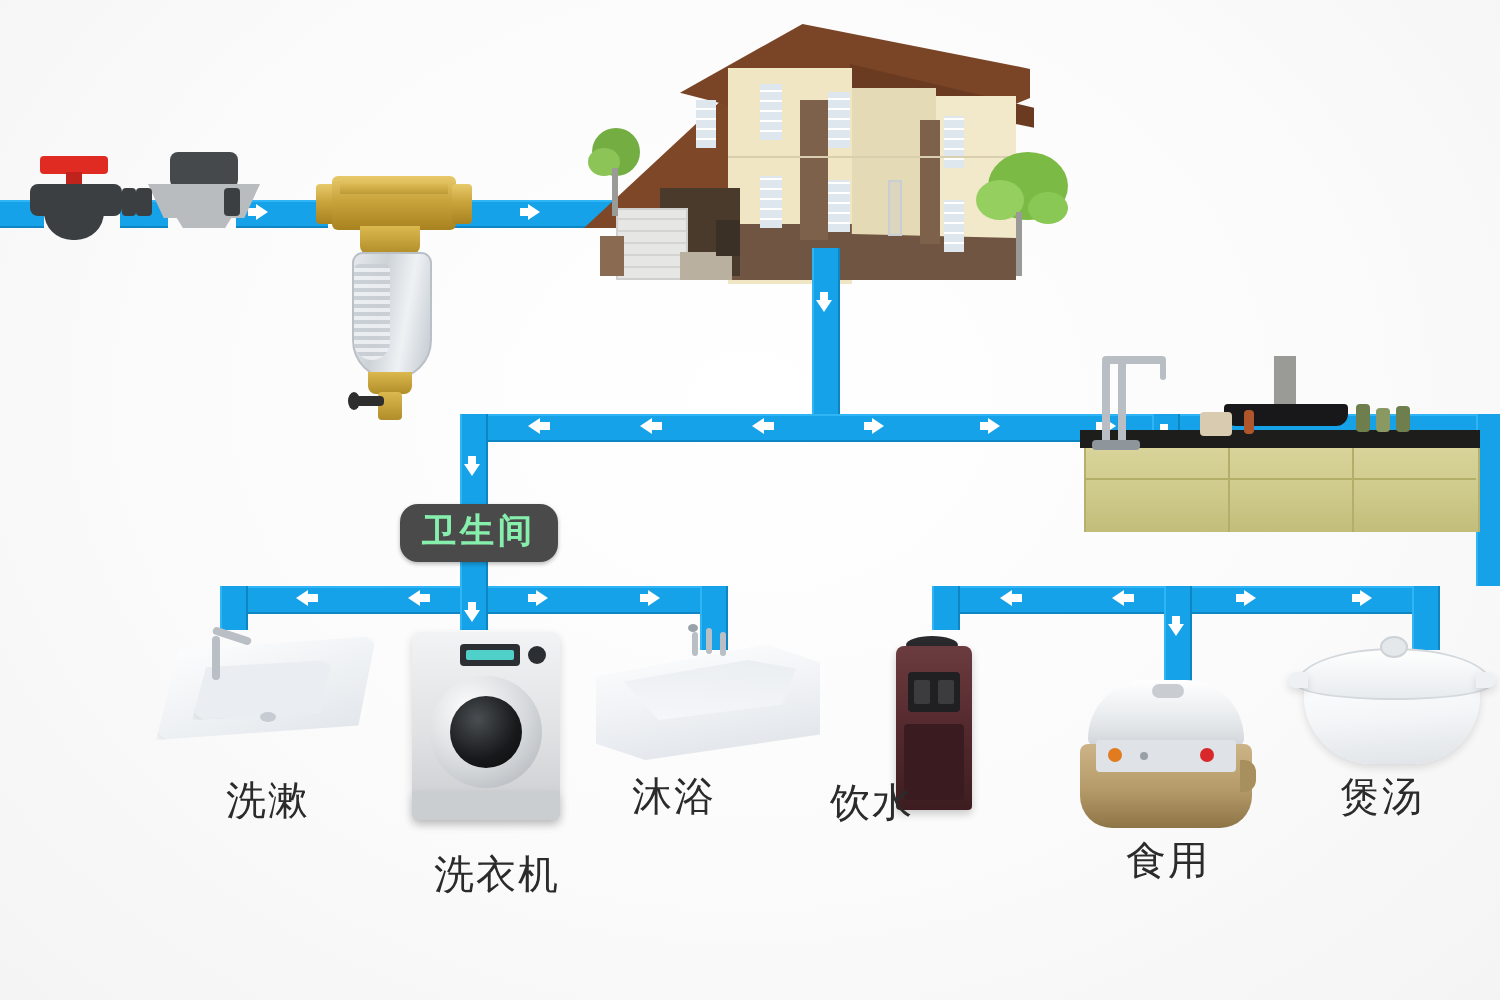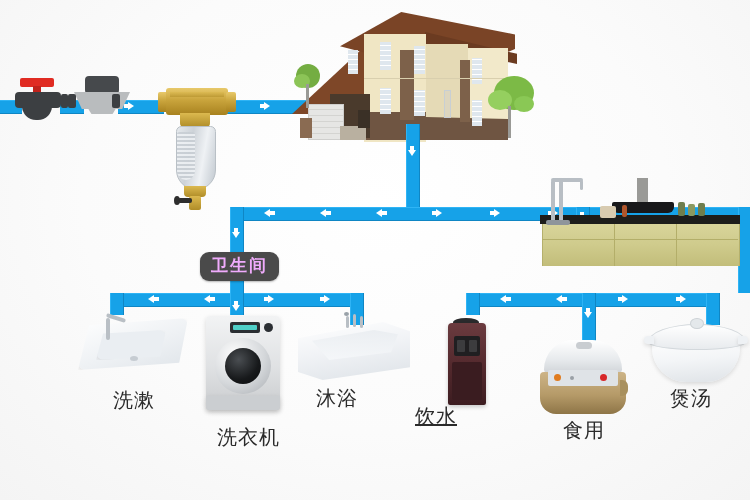--- a/index.html
+++ b/index.html
@@ -25,21 +25,21 @@
   .arwtail{position:absolute;background:#fff;}
 
   
   .tagblue{
     position:absolute;background:#22a7ec;color:#fff;
     font-size:21px;font-weight:bold;letter-spacing:1px;
     padding:3px 7px 5px 7px;line-height:1;
     text-shadow:0 1px 0 rgba(0,0,0,.15);
   }
   .tagdark{
-    position:absolute;background:#4a4a4a;color:#f0abfc;
+    position:absolute;background:#4a4a4a;color:#86efac;
     font-size:17px;font-weight:bold;letter-spacing:2px;
     padding:5px 11px 7px 11px;border-radius:9px;line-height:1;
     box-shadow:0 1px 2px rgba(0,0,0,.28);
   }
   .cap{
     position:absolute;color:#2b2b2b;font-size:20px;letter-spacing:1px;
     white-space:nowrap;
   }
   .filtercap{position:absolute;color:#1f1f1f;font-size:16px;letter-spacing:.5px;white-space:nowrap;}
 
@@ -341,17 +341,17 @@
   <div class="potlid" style="left:648px;top:324px;width:96px;height:24px;"></div>
   <div class="potknob" style="left:690px;top:318px;width:12px;height:9px;"></div>
   <div class="pot" style="left:644px;top:336px;width:10px;height:8px;border-radius:6px 0 0 6px;background:#eef1f4;"></div>
   <div class="pot" style="left:738px;top:336px;width:10px;height:8px;border-radius:0 6px 6px 0;background:#eef1f4;"></div>
 
 
 
   <div class="cap" style="left:113px;top:387px;">洗漱</div>
   <div class="cap" style="left:217px;top:424px;">洗衣机</div>
   <div class="cap" style="left:316px;top:385px;text-align:right;">沐浴</div>
-  <div class="cap" style="left:415px;top:403px;text-decoration:underline;">饮水</div>
+  <div class="cap" style="left:415px;top:388px;">饮水</div>
   <div class="cap" style="left:563px;top:417px;">食用</div>
   <div class="cap" style="left:670px;top:385px;">煲汤</div>
 
 </div>
 
 </body></html>

